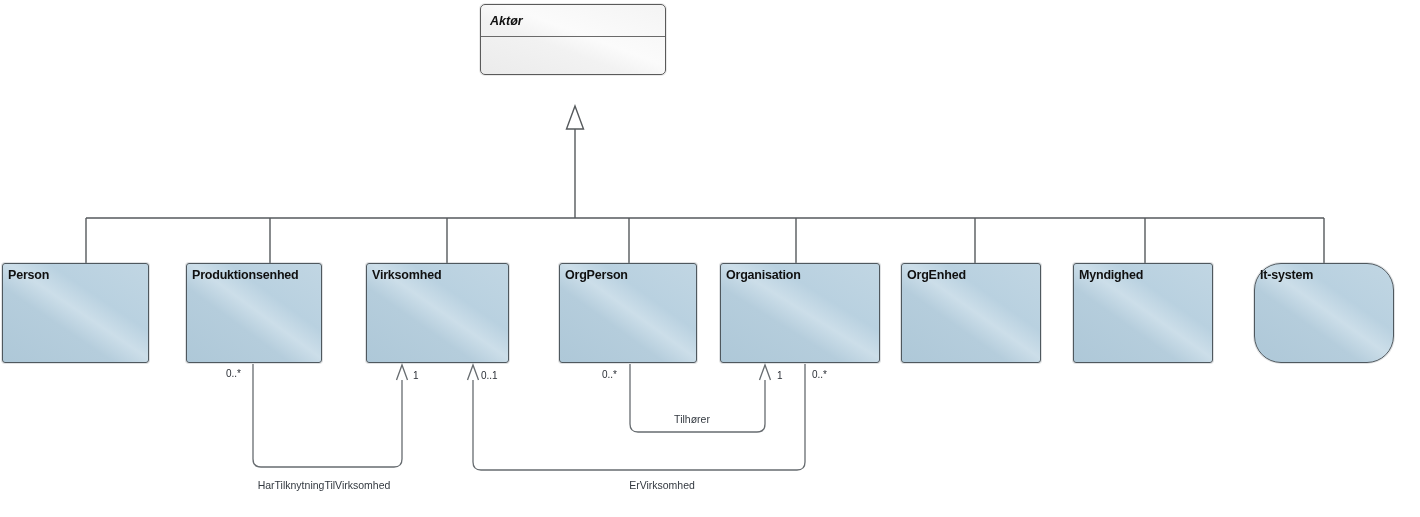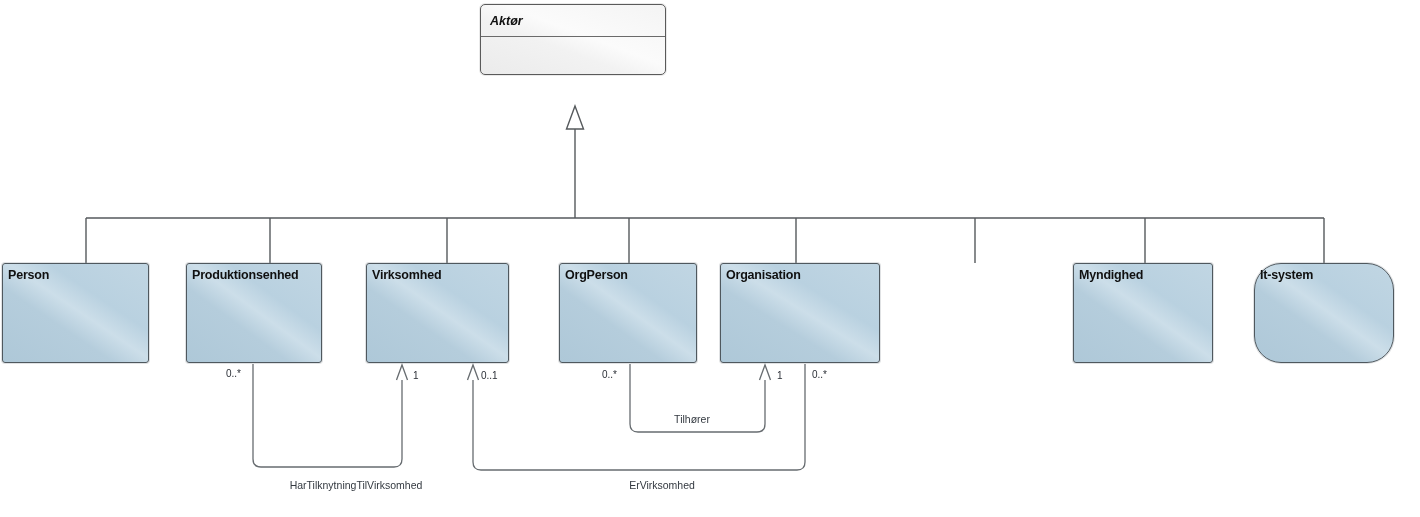--- a/index.html
+++ b/index.html
@@ -124,33 +124,36 @@
   </div>
   <div class="uml-class" style="left:366px; width:143px;">
     <span class="class-name">Virksomhed</span>
   </div>
   <div class="uml-class" style="left:559px; width:138px;">
     <span class="class-name">OrgPerson</span>
   </div>
   <div class="uml-class" style="left:720px; width:160px;">
     <span class="class-name">Organisation</span>
   </div>
+  <div class="uml-class" style="left:901px; width:140px;">
+    <span class="class-name">OrgEnhed</span>
+  </div>
   <div class="uml-class" style="left:1073px; width:140px;">
     <span class="class-name">Myndighed</span>
   </div>
   <div class="uml-class" style="left:1254px; width:140px;border-radius:27px;">
     <span class="class-name">It-system</span>
   </div>
 
   <span class="mult-label" style="left:226px; top:368px;">0..*</span>
   <span class="mult-label" style="left:413px; top:370px;">1</span>
 
   <span class="mult-label" style="left:602px; top:369px;">0..*</span>
   <span class="mult-label" style="left:777px; top:370px;">1</span>
 
   <span class="mult-label" style="left:812px; top:369px;">0..*</span>
   <span class="mult-label" style="left:481px; top:370px;">0..1</span>
 
-  <span class="assoc-label" style="left:324px; top:479px;margin-left:32px;">HarTilknytningTilVirksomhed</span>
+  <span class="assoc-label" style="left:324px; top:479px;">HarTilknytningTilVirksomhed</span>
   <span class="assoc-label" style="left:692px; top:413px;">Tilhører</span>
   <span class="assoc-label" style="left:662px; top:479px;">ErVirksomhed</span>
 
 </div>
 
 </body></html>

